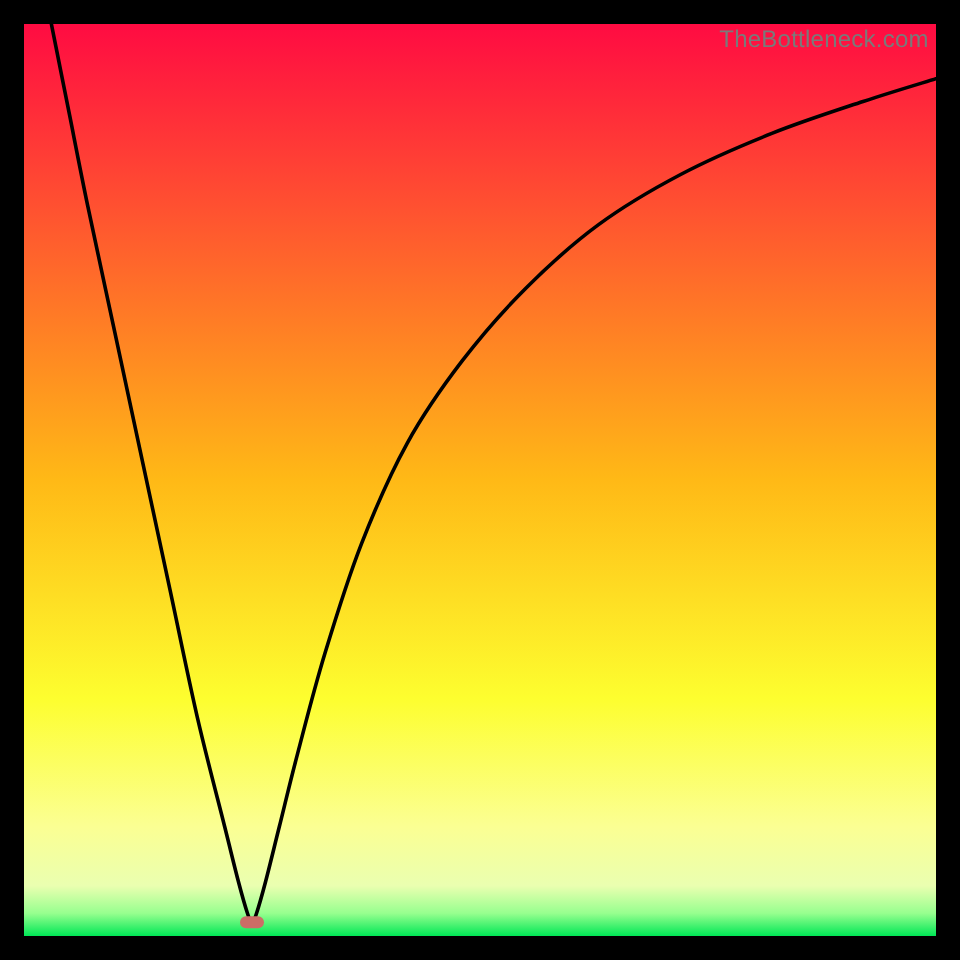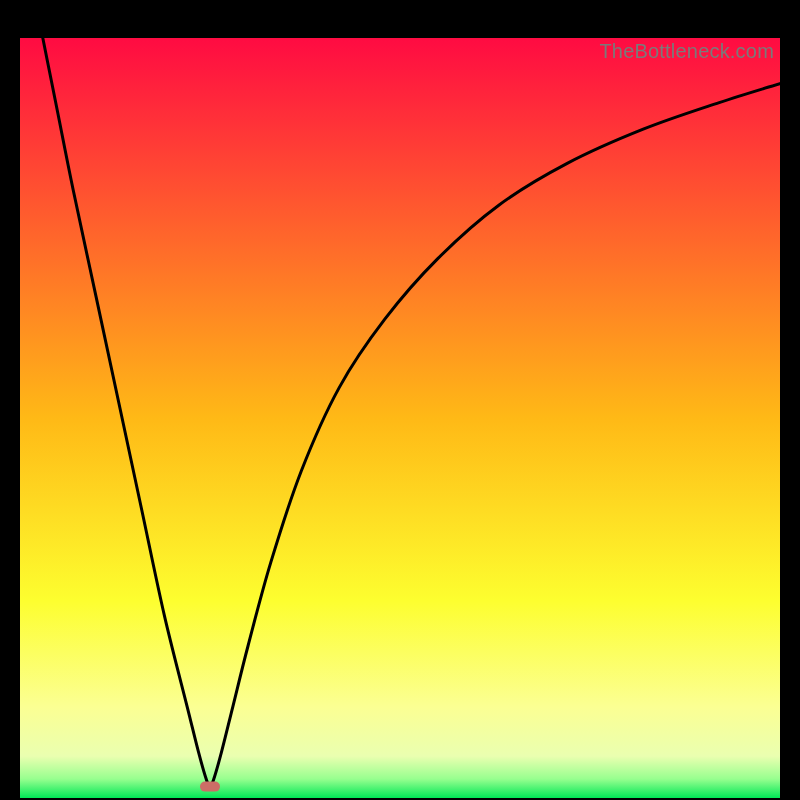--- a/index.html
+++ b/index.html
@@ -11,21 +11,20 @@
     overflow: hidden;
     font-family: Arial, Helvetica, sans-serif;
   }
   .frame {
     position: absolute;
     left: 20px;
     top: 20px;
     width: 760px;
     height: 760px;
     background: #000;
-    margin-top: 18px;
   }
   .plot {
     position: absolute;
     left: 0;
     top: 0;
     width: 760px;
     height: 760px;
   }
   .watermark {
     position: absolute;

